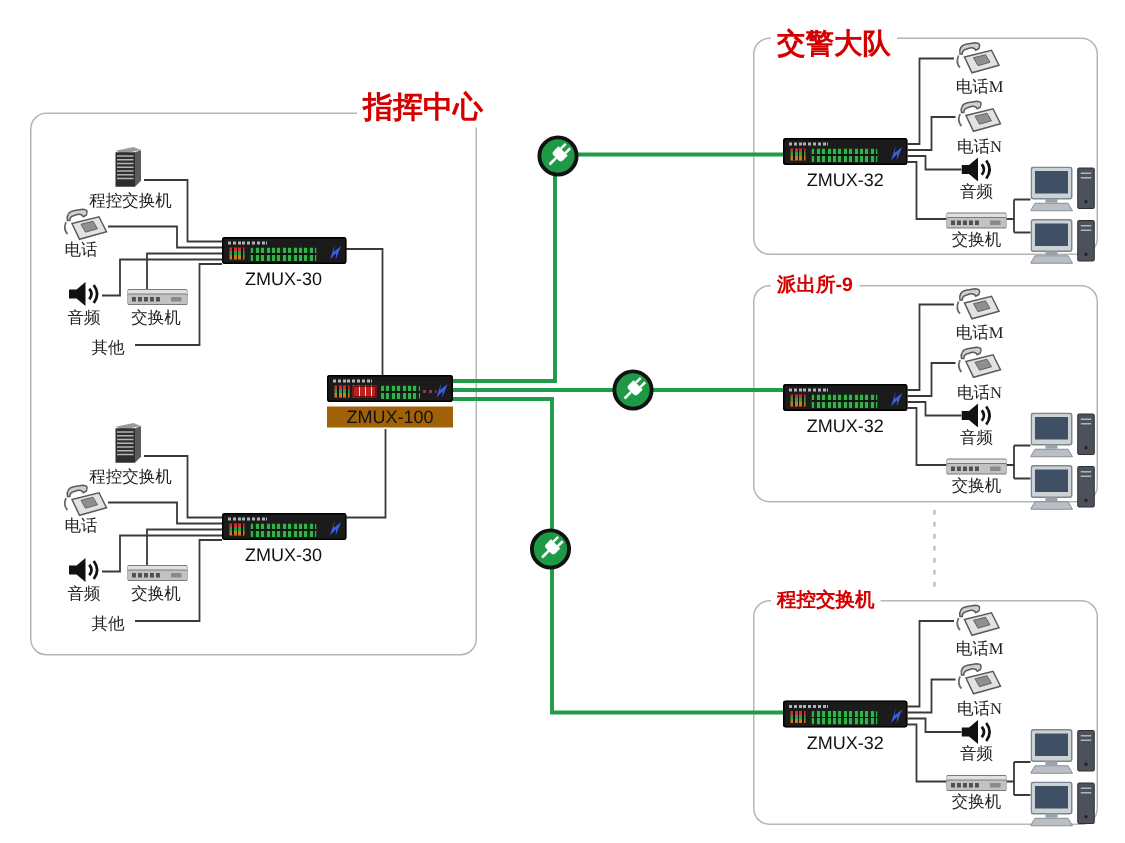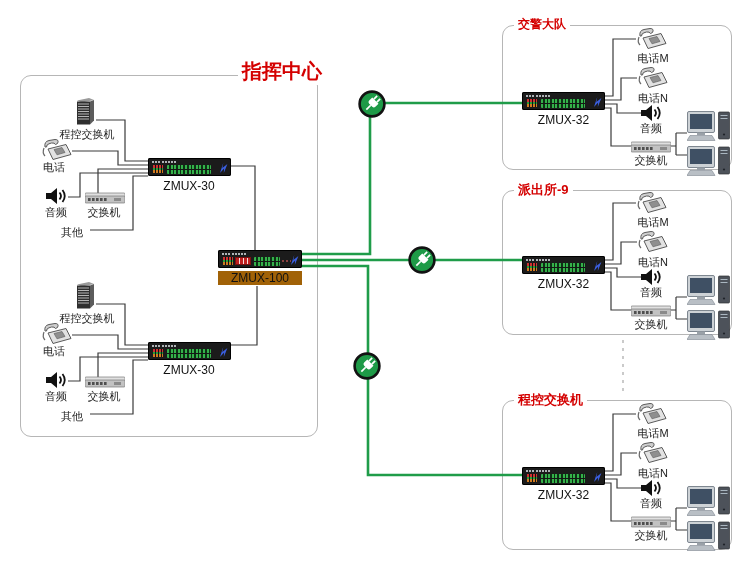--- a/index.html
+++ b/index.html
@@ -1,21 +1,21 @@
 <!DOCTYPE html>
 <html><head>
 <meta charset="utf-8">
 <style>
   html,body{margin:0;padding:0;background:#fff;}
   #stage{position:relative;width:750px;height:562px;background:#ffffff;
          font-family:"Liberation Sans","DejaVu Sans",sans-serif;overflow:hidden;}
   .zone{position:absolute;border:1.4px solid #b6b6b6;border-radius:11px;background:transparent;z-index:0;}
   .title-red{position:absolute;color:#d40000;font-weight:bold;background:#fff;
              padding:0 4px;z-index:5;white-space:nowrap;}
-  .lbl{position:absolute;font-size:11px;color:#222;text-align:center;line-height:1.2;z-index:2;white-space:nowrap;}
+  .lbl{position:absolute;font-size:11px;color:#222;text-align:center;line-height:1.2;z-index:2;white-space:nowrap;font-family:Liberation Serif, serif;}
   .dev-lbl{position:absolute;font-size:12px;color:#111;text-align:center;z-index:2;white-space:nowrap;}
   .wbg{background:#a16207;}
   .icon{position:absolute;overflow:visible;z-index:2;}
   #wires{position:absolute;left:0;top:0;z-index:1;}
   .linkic{position:absolute;width:30px;height:30px;z-index:3;}
   
   .device{position:absolute;width:83px;height:18px;background:#1b1b1b;border-radius:2px;z-index:2;
           box-shadow:inset 0 0 0 1px #000;}
   .device .pt{position:absolute;left:4px;top:2.5px;width:26px;height:2.6px;opacity:.85;
           background:repeating-linear-gradient(90deg,#c9ced2 0 2px,transparent 2px 3.2px);}
@@ -225,21 +225,21 @@
       <use href="#sym-plug"></use>
     </svg>
   <svg class="linkic" style="left:407px;top:245px">
       <use href="#sym-plug"></use>
     </svg>
   <svg class="linkic" style="left:352px;top:351px">
       <use href="#sym-plug"></use>
     </svg>
 
   <div class="zone" style="left:502px;top:25px;width:228px;height:143px"></div>
-  <div class="title-red" style="left:514px;top:16px;font-size:12px">交警大队</div>
+  <div class="title-red" style="left:514px;top:16px;font-size:19px">交警大队</div>
   <div class="device" style="left:522px;top:92px">
     <i class="pt"></i>
       <i class="lc"></i>
       <i class="ls"></i>
     <svg class="logo" width="9" height="12">
         <use href="#sym-logo"></use>
       </svg>
   </div>
   <div class="dev-lbl" style="left:511px;top:113px;width:105px">ZMUX-32</div>
   <svg class="icon" style="left:636px;top:27px;width:32px;height:24px">

